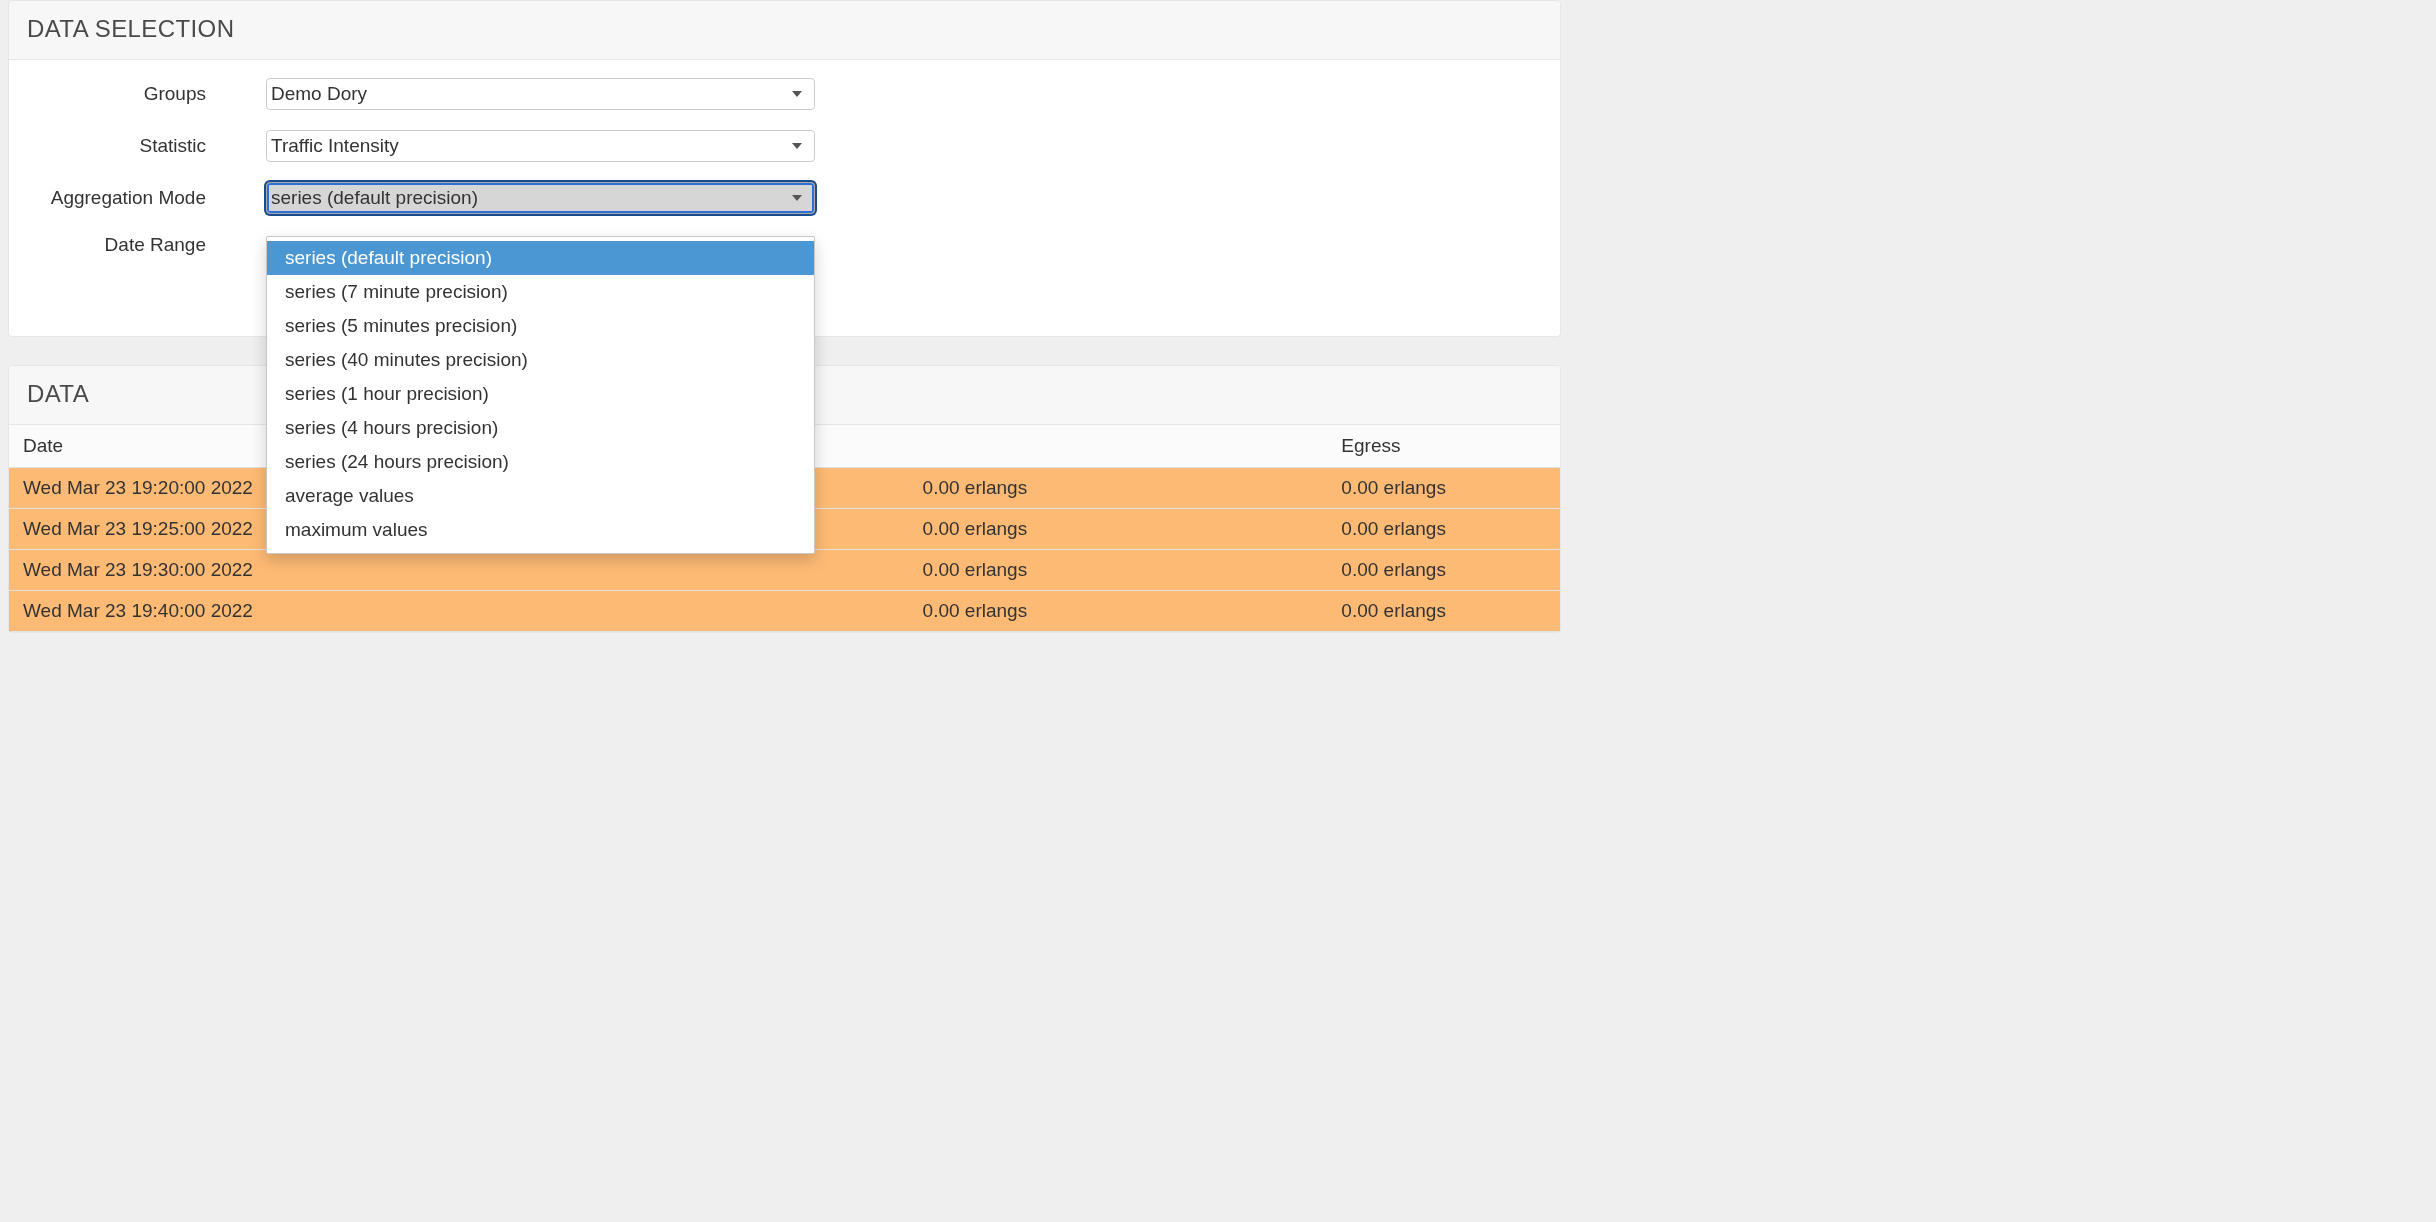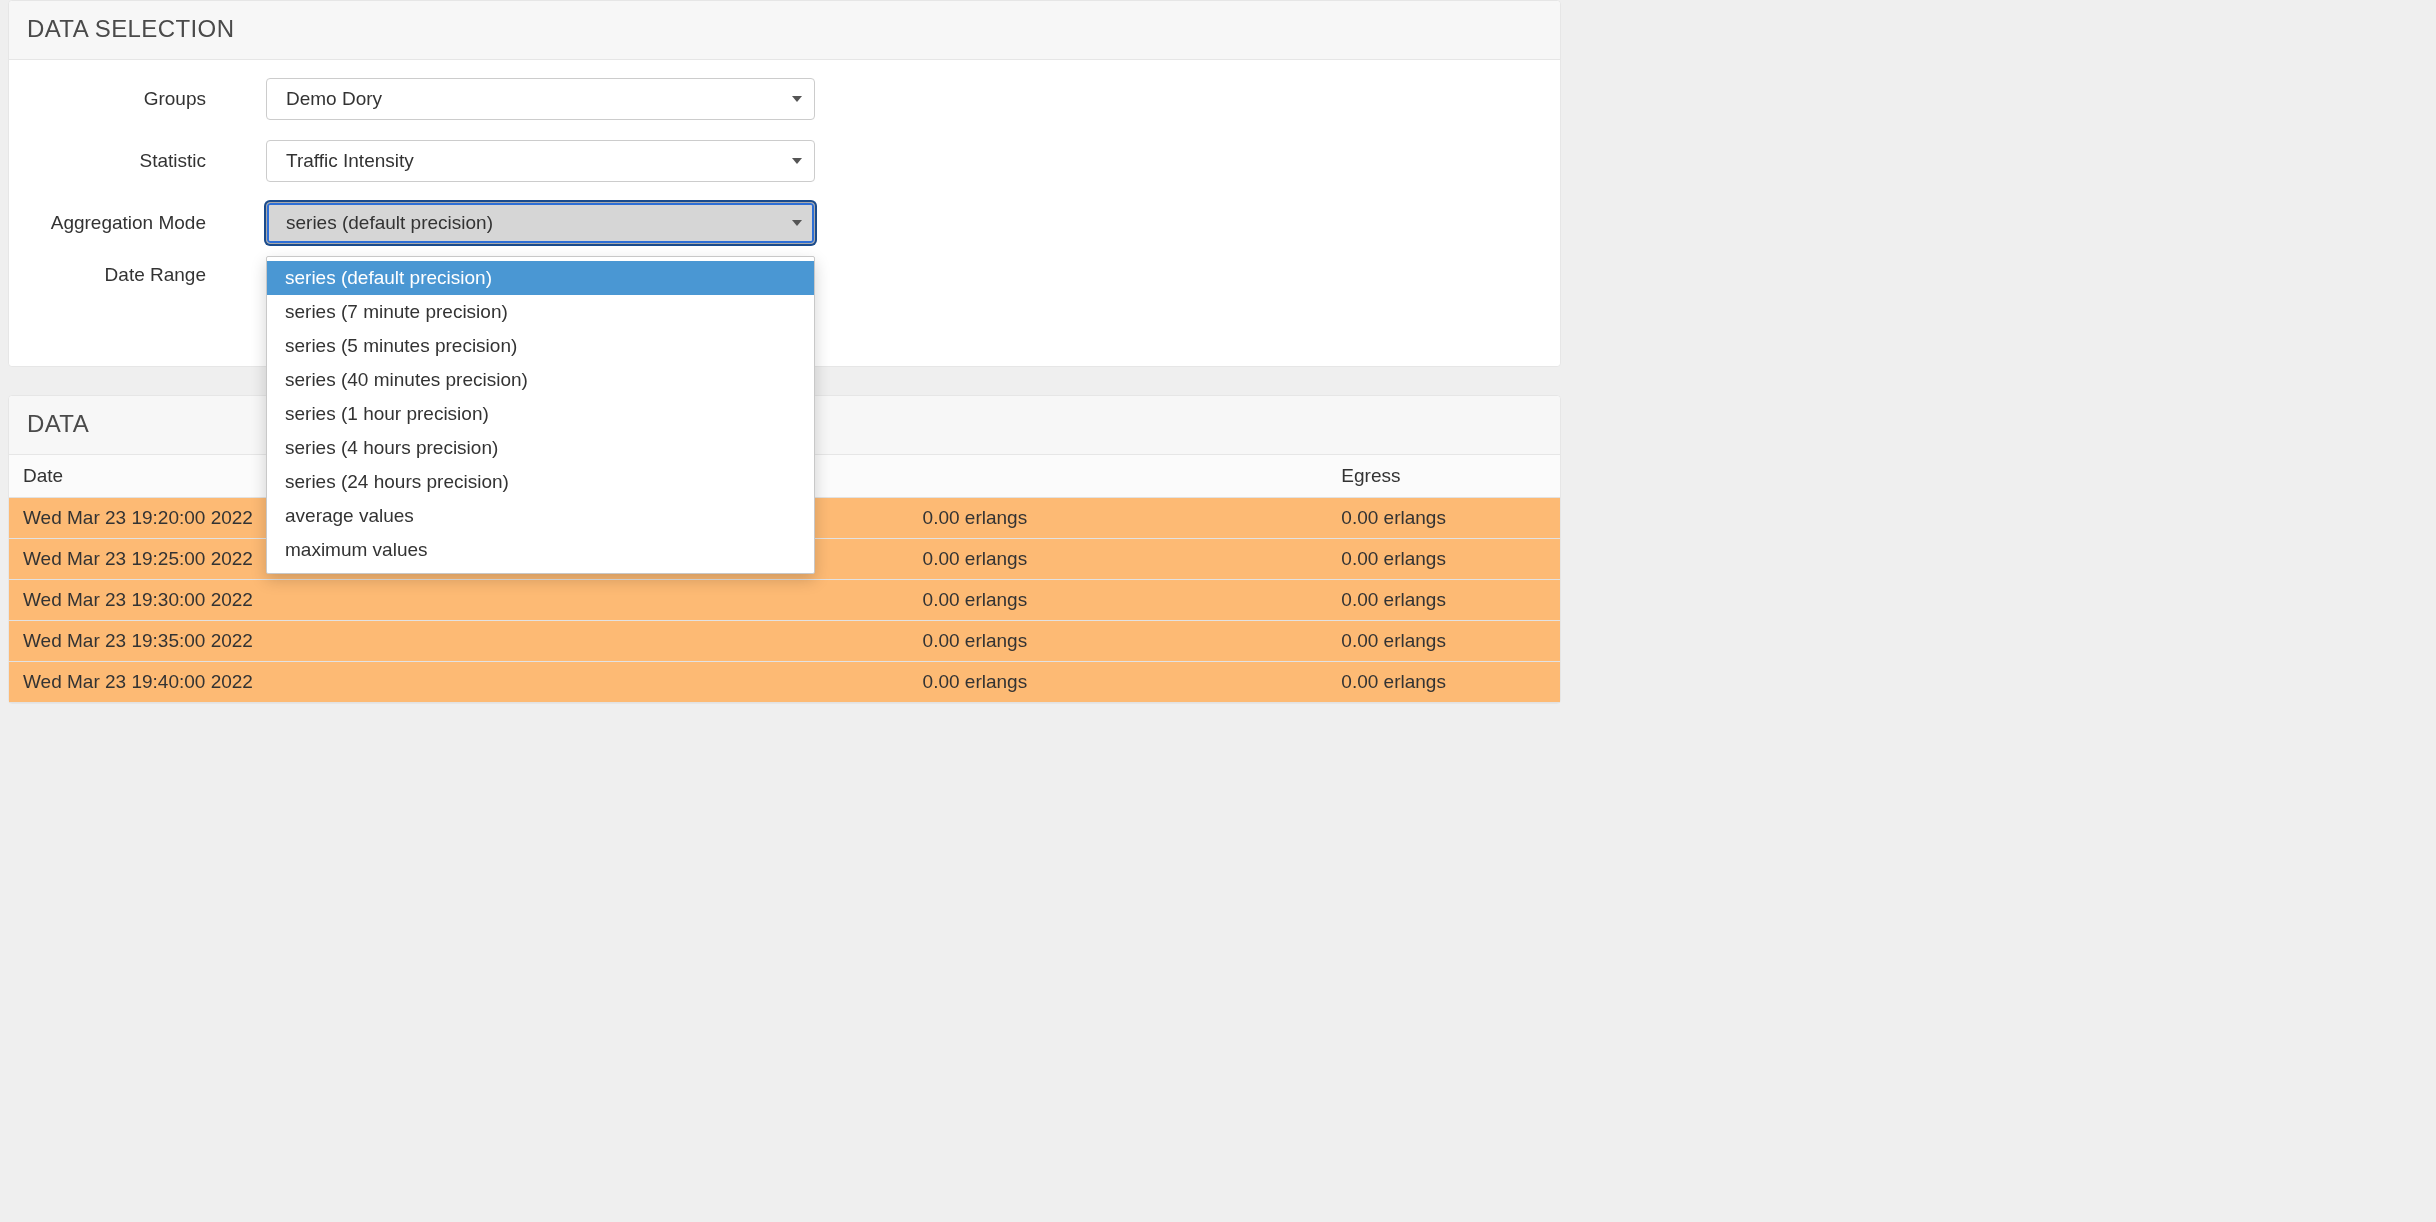--- a/index.html
+++ b/index.html
@@ -71,23 +71,23 @@
   .form-control-wrap {
     position: relative;
     width: 549px;
   }
 
   
   .select {
     display: flex;
     align-items: center;
     justify-content: space-between;
-    height: 42px;
+    height: 32px;
     width: 100%;
-    padding: 0 10px 0 19px;
+    padding: 0 10px 0 4px;
     border: 1px solid var(--select-border);
     border-radius: 4px;
     background: #fff;
     font-size: 19px;
     color: #333;
     cursor: pointer;
     user-select: none;
   }
   .select.focused {
     background: #d6d6d6;
@@ -242,25 +242,20 @@
               <td class="col-date">Wed Mar 23 19:25:00 2022</td>
               <td class="col-mid">0.00 erlangs</td>
               <td class="col-egress">0.00 erlangs</td>
             </tr>
             <tr>
               <td class="col-date">Wed Mar 23 19:30:00 2022</td>
               <td class="col-mid">0.00 erlangs</td>
               <td class="col-egress">0.00 erlangs</td>
             </tr>
             <tr>
-              <td class="col-date">Wed Mar 23 19:35:00 2022</td>
-              <td class="col-mid">0.00 erlangs</td>
-              <td class="col-egress">0.00 erlangs</td>
-            </tr>
-            <tr>
               <td class="col-date">Wed Mar 23 19:40:00 2022</td>
               <td class="col-mid">0.00 erlangs</td>
               <td class="col-egress">0.00 erlangs</td>
             </tr>
           </tbody>
       </table>
     </div>
   </div>
 
 </div>

